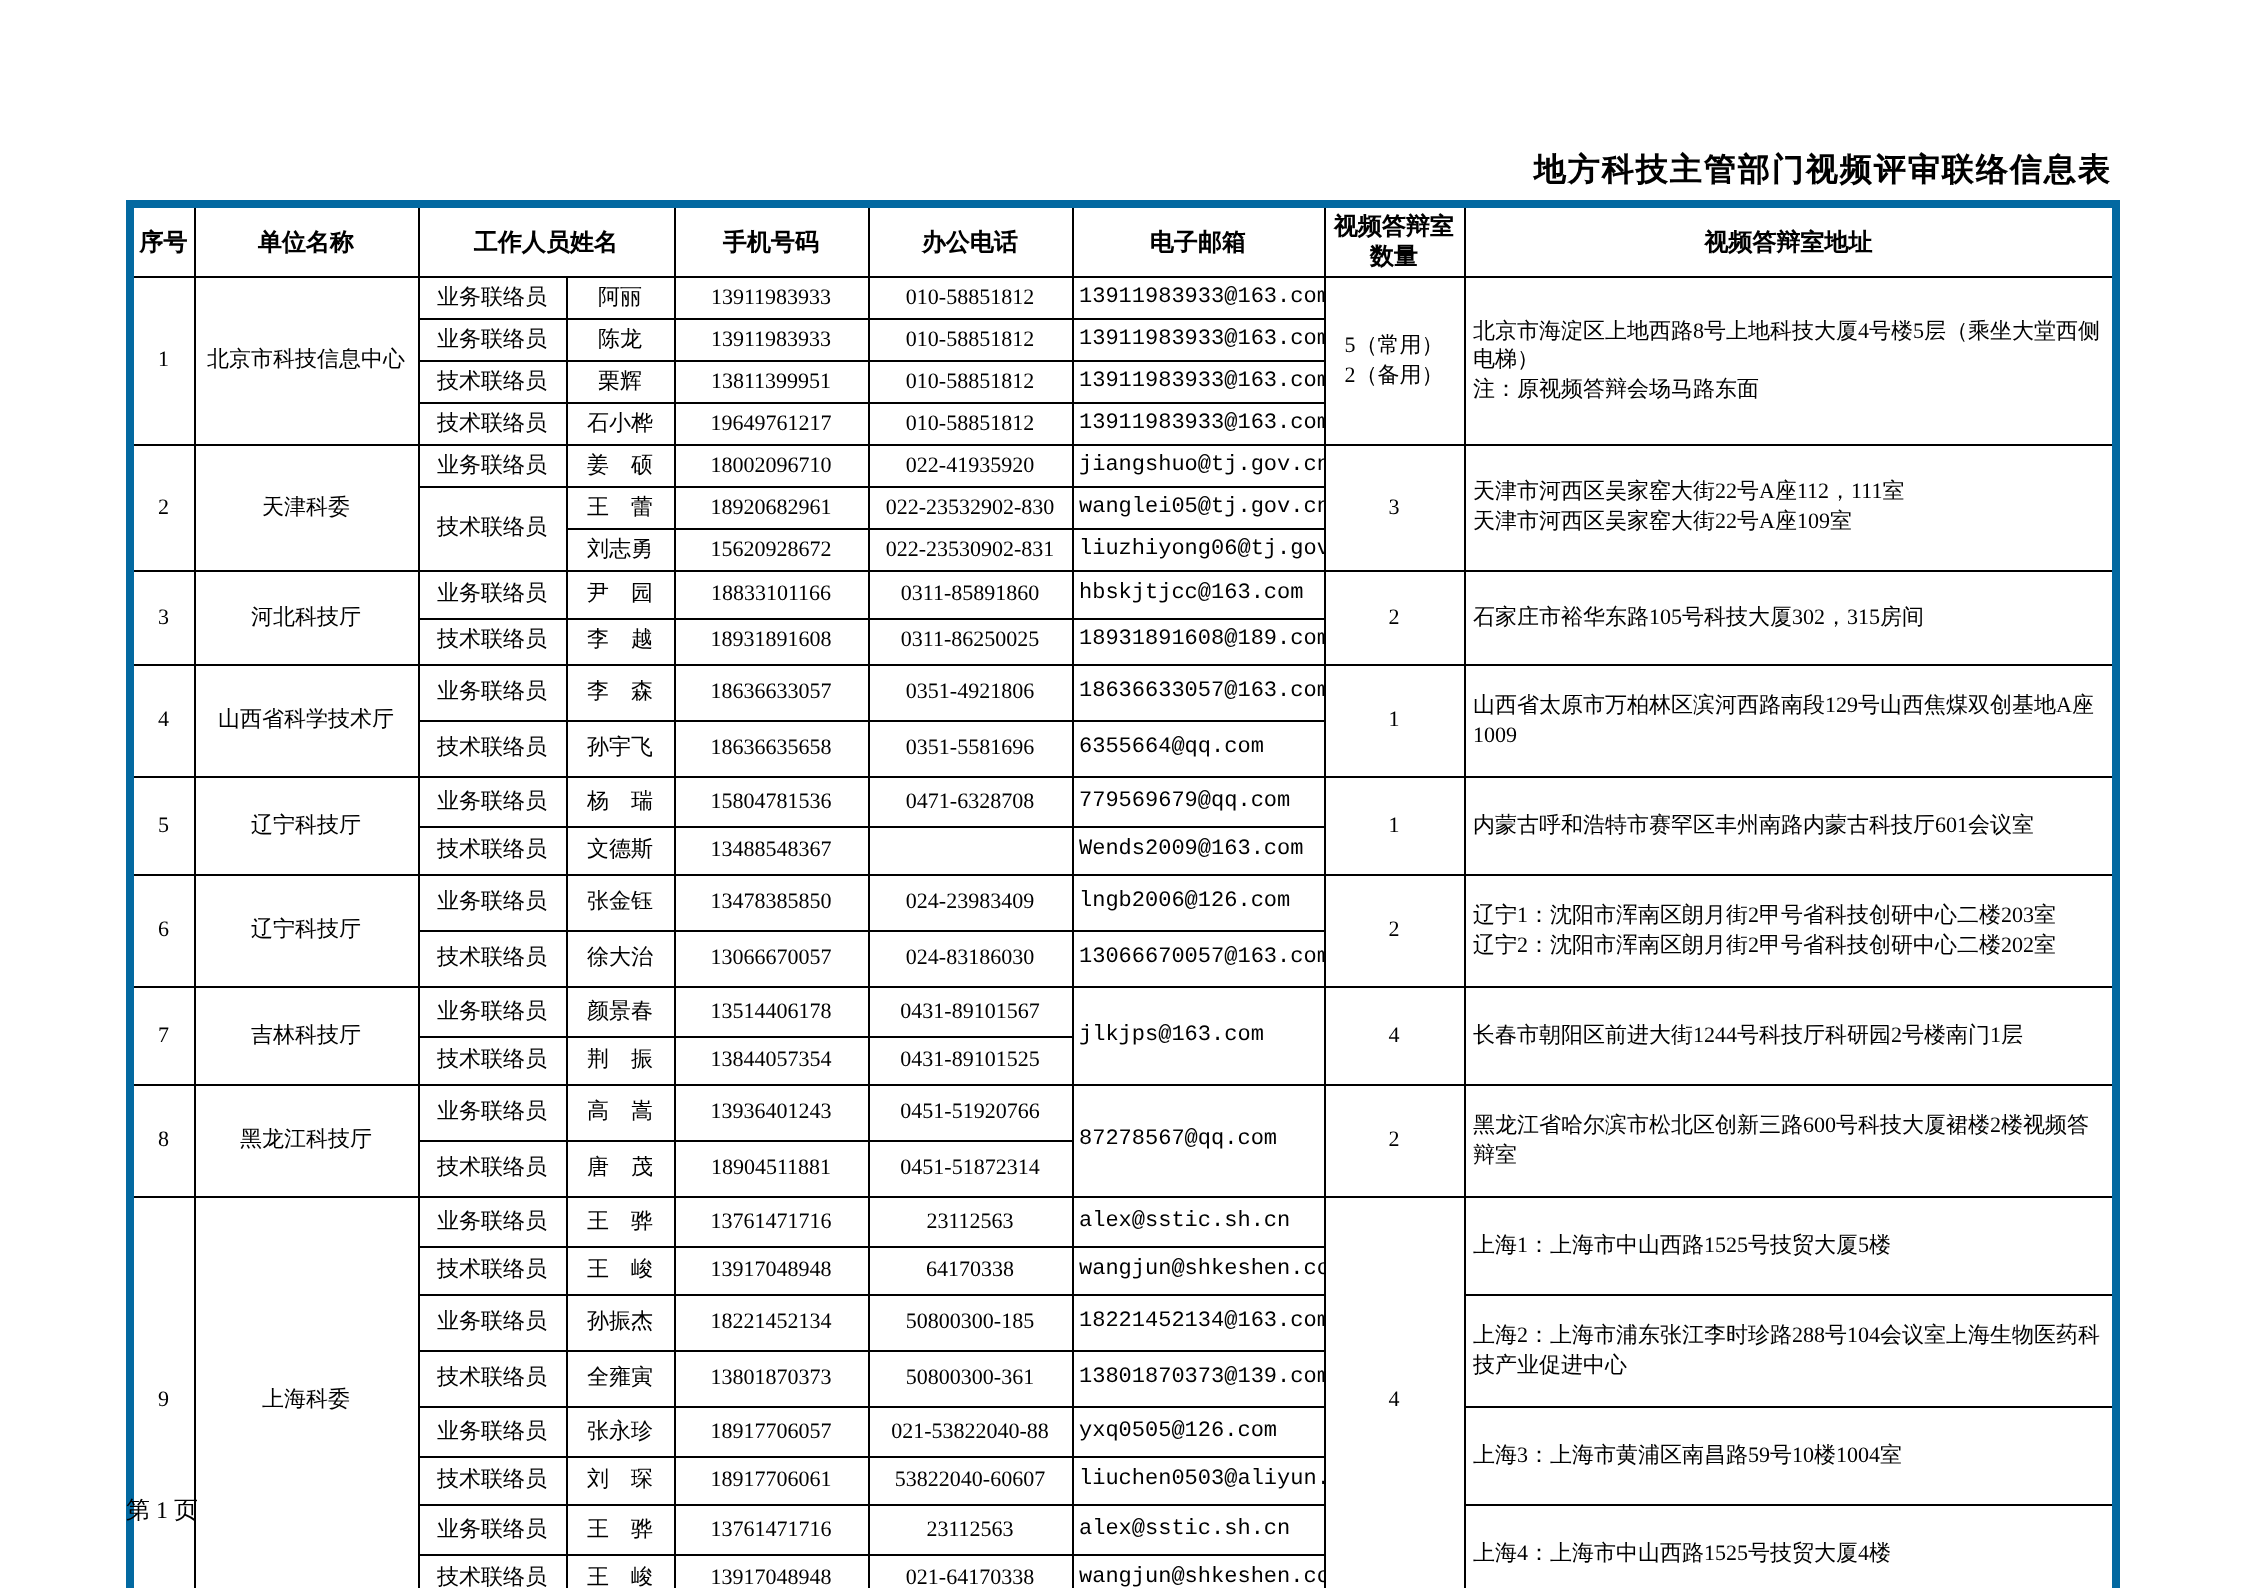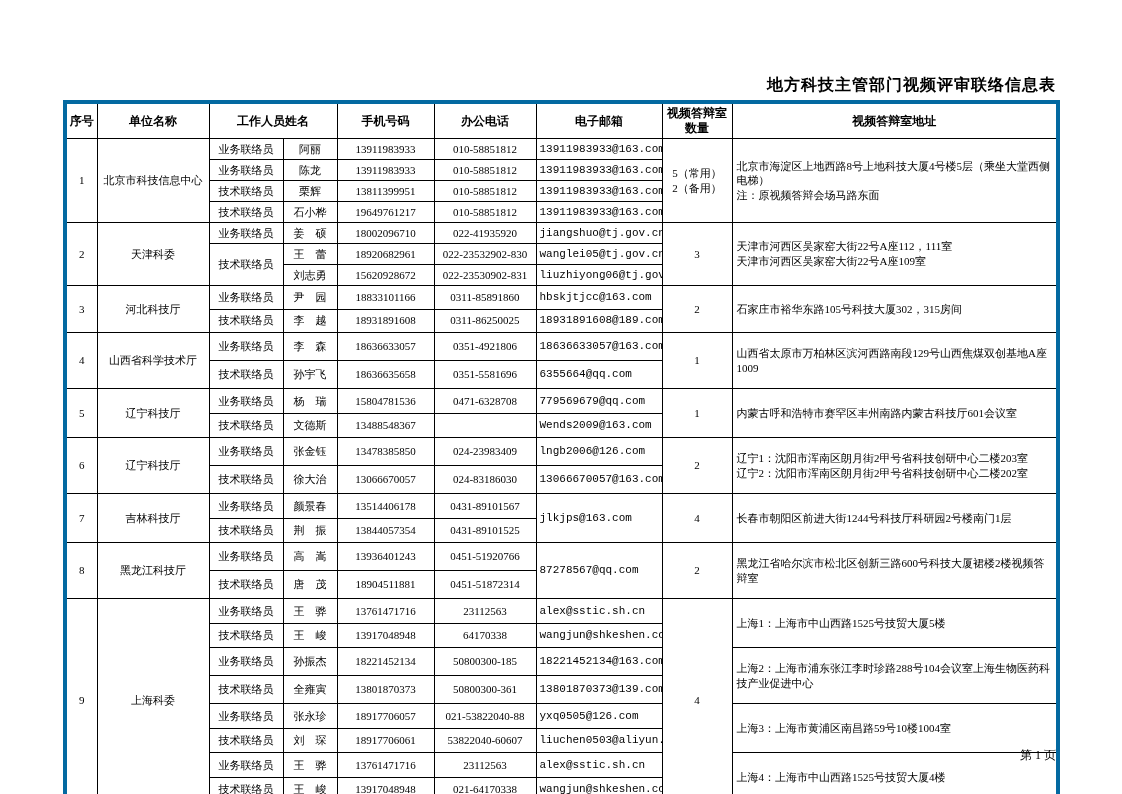--- a/index.html
+++ b/index.html
@@ -11,21 +11,21 @@
   th{border:1px solid #000;font-family:"Liberation Sans","DejaVu Sans",sans-serif;font-weight:bold;
      font-size:12px;height:34px;text-align:center;white-space:pre-line;line-height:1.25;padding:0 2px;}
   td{border:1px solid #000;font-size:11px;line-height:1.32;padding:0 3px;overflow:hidden;vertical-align:middle;}
   tr.sub td{height:20px;}
   tr.h23 td{height:22px;}
   .c{text-align:center;}
   .l{text-align:left;}
   .pre{white-space:pre-line;}
   .email{font-family:"Liberation Mono","DejaVu Sans Mono",monospace;font-size:11px;letter-spacing:0;}
   .addr{padding:13px 4px;}
-  .footer{position:absolute;top:747px;left:63px;width:993px;text-align:right;font-size:12px;}
+  .footer{position:absolute;top:747px;left:63px;width:993px;text-align:left;font-size:12px;}
 </style>
 </head>
 <body>
 
 <div class="title">地方科技主管部门视频评审联络信息表</div>
 
 <table class="contact">
   <colgroup>
     <col style="width:32px">
       <col style="width:112px">

